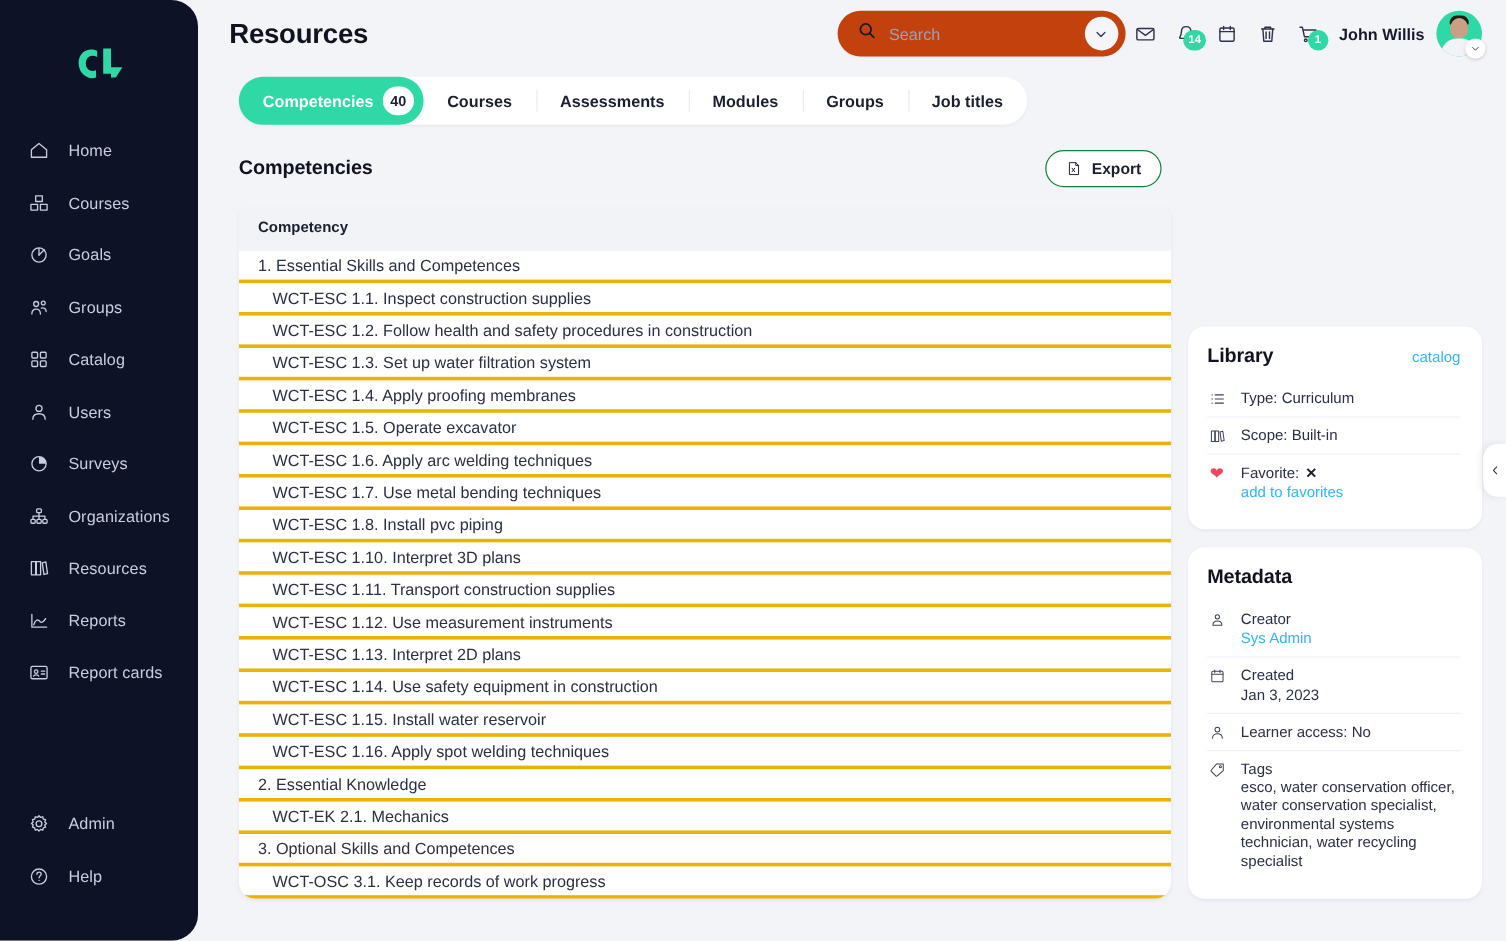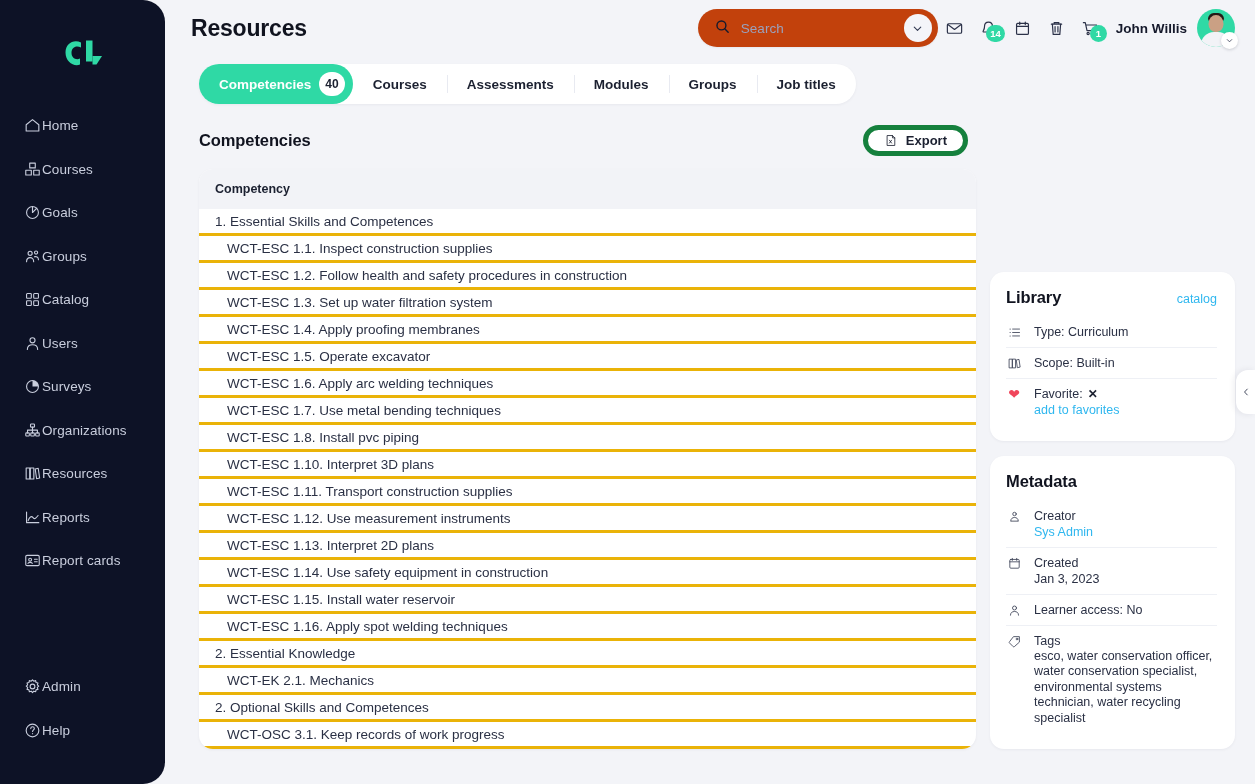--- a/index.html
+++ b/index.html
@@ -20,21 +20,21 @@
     border-bottom-right-radius: 22px;
     position: relative;
     display: flex; flex-direction: column;
     padding-top: 26px;
     z-index: 5;
   }
   .logo-wrap { height: 56px; display: flex; align-items: center; justify-content: center; margin-bottom: 22px; }
   .logo { width: 46px; height: 34px; display: block; }
   .nav { display: flex; flex-direction: column; gap: 0; }
   .nav-item {
-    display: flex; align-items: center; 
+    display: flex; align-items: center; gap: 15px;
     height: 43.5px; padding-left: 23px;
     color: #c9cedd; font-size: 13.5px; letter-spacing: .1px;
     cursor: pointer; white-space: nowrap;
   }
   .nav-item .ic { width: 19px; height: 19px; flex: 0 0 19px; display: flex; align-items: center; justify-content: center; }
   .nav-item .ic svg { width: 19px; height: 19px; stroke: #c9cedd; fill: none; stroke-width: 1.4; stroke-linecap: round; stroke-linejoin: round; }
   .nav-bottom { margin-top: auto; padding-bottom: 32px; }
 
   
   .main { flex: 1 1 auto; height: 784px; position: relative; padding: 0 0 0 26px; min-width: 0; }
@@ -109,21 +109,21 @@
   .tab-count {
     min-width: 24px; height: 24px; border-radius: 12px; background: #fff; color: #1b2030;
     font-size: 12px; font-weight: bold; display: flex; align-items: center; justify-content: center; padding: 0 6px;
   }
 
   .section-row { display: flex; align-items: center; margin: 21px 0 0 8px; padding-right: 8px; }
   .section-title { font-size: 16.5px; font-weight: bold; color: #10131f; letter-spacing: -.1px; }
   .export-btn {
     margin-left: auto; display: flex; align-items: center; gap: 8px;
     height: 31px; padding: 0 16px; border-radius: 16px; background: #fff;
-    border: 5px solid #15803d; font-size: 13px; font-weight: bold; color: #1b2030; cursor: pointer;
+    border: 1px solid #15803d; font-size: 13px; font-weight: bold; color: #1b2030; cursor: pointer;
   }
   .export-btn svg { width: 14px; height: 15px; stroke: #1b2030; fill: none; stroke-width: 1.4; stroke-linejoin: round; stroke-linecap: round; }
 
   .table-card {
     background: #fff; border-radius: 14px; margin: 13px 0 0 8px;
     box-shadow: 0 1px 3px rgba(20,25,50,.05); overflow: hidden;
   }
   .thead { background: #f2f3f7; height: 40px; display: flex; align-items: center; padding: 0 16px; }
   .thead .th { font-size: 12.5px; font-weight: bold; color: #1b2030; }
   .trow {
@@ -477,21 +477,21 @@
             <div class="trow child">
                 <span>WCT-ESC 1.16. Apply spot welding techniques</span>
               </div>
             <div class="trow group">
                 <span>2. Essential Knowledge</span>
               </div>
             <div class="trow child">
                 <span>WCT-EK 2.1. Mechanics</span>
               </div>
             <div class="trow group">
-                <span>2. Optional Skills and Competences</span>
+                <span>3. Optional Skills and Competences</span>
               </div>
             <div class="trow child">
                 <span>WCT-OSC 3.1. Keep records of work progress</span>
               </div>
           </div>
         </div>
       </div>
 
       <div class="col-right">
 

